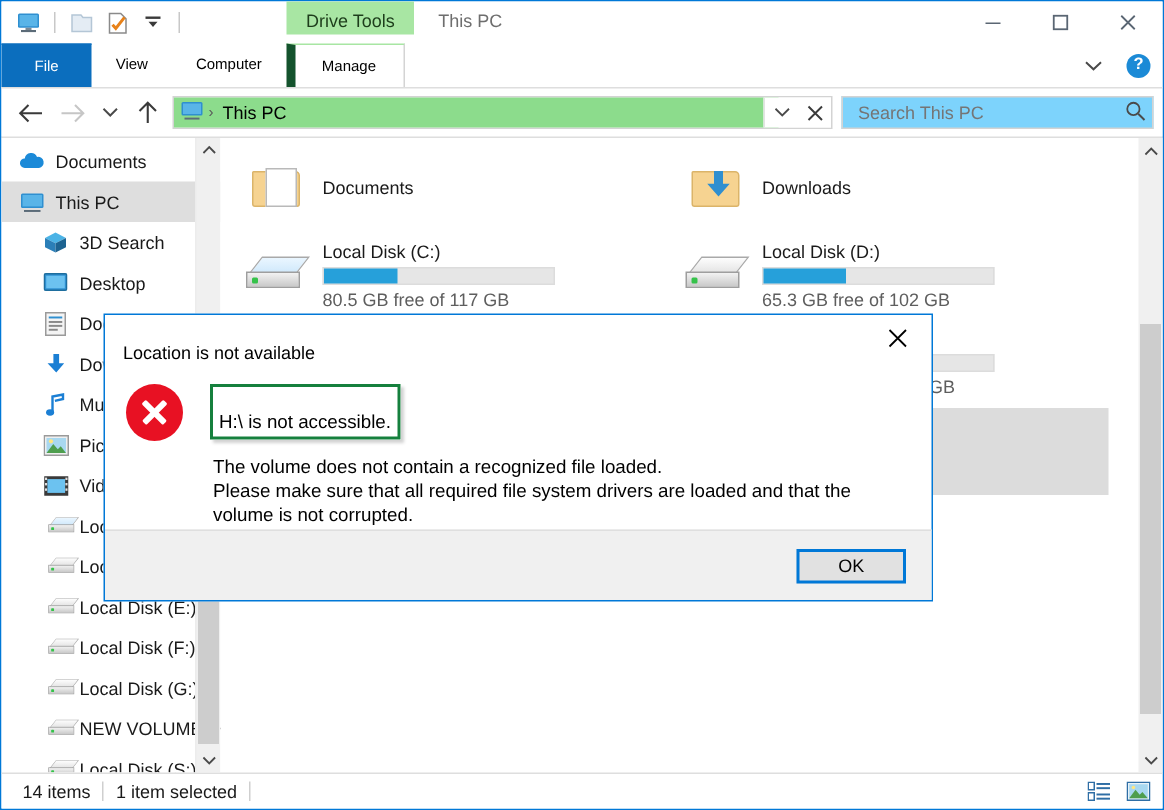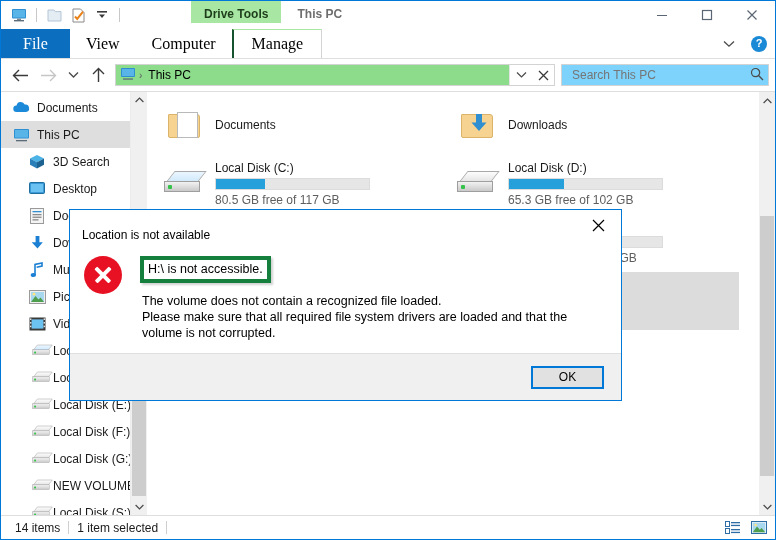--- a/index.html
+++ b/index.html
@@ -48,21 +48,20 @@
   .qat-btn {
     width: 20px; height: 20px;
     display: flex; align-items: center; justify-content: center;
   }
   .tab-ctx-wrap {
     position: absolute;
     left: 190px; top: 0;
     display: flex;
     align-items: flex-start;
     height: 28px;
-    font-weight: bold;
   }
   .ctx-tab {
     background: #a8e6a3;
     color: #1d3d1b;
     font-size: 12px;
     padding: 6px 13px 0 13px;
     height: 22px;
     box-sizing: border-box;
     white-space: nowrap;
   }
@@ -91,33 +90,32 @@
     background: #ffffff;
     display: flex;
     align-items: stretch;
     position: relative;
     flex: 0 0 auto;
     border-bottom: 1px solid #dedede;
   }
   .rtab {
     display: flex; align-items: center; justify-content: center;
     padding: 0 16px;
-    font-size: 16px;
+    font-size: 10px;
     color: #000;
     box-sizing: border-box;
-    font-family: Liberation Serif, serif;
   }
   .rtab.file {
     background: #0b6ebe;
     color: #ffffff;
     padding: 0 22px;
     border-top: 1px solid #0b6ebe;
   }
   .rtab.manage {
-    border-left: 2px solid #14532d;
+    border-left: 6px solid #14532d;
     border-right: 1px solid #d4d4d4;
     border-top: 1px solid #a8e6a3;
     background: #ffffff;
     padding: 0 18px;
   }
   .ribbon-right {
     position: absolute;
     right: 4px; top: 0; height: 29px;
     display: flex; align-items: center; gap: 6px;
   }
@@ -404,22 +402,22 @@
     position: absolute;
     width: 20px; height: 3.5px;
     background: #ffffff;
     border-radius: 1px;
   }
   .err-circle::before { transform: rotate(45deg); }
   .err-circle::after { transform: rotate(-45deg); }
   .dlg-text { flex: 1; padding-top: 6px; }
   .dlg-head-line {
     display: inline-block;
-    border: 4px solid #15803d;
-    padding: 2px 4px 3px 4px;
+    border: 2px solid #15803d;
+    padding: 16px 4px 3px 4px;
     font-size: 12.5px;
     color: #000;
     margin-bottom: 10px;
     box-shadow: 2px 2px 2px rgba(0,0,0,0.18);
   }
   .dlg-para {
     font-size: 12.5px;
     color: #000;
     line-height: 16px;
     margin-left: 2px;

